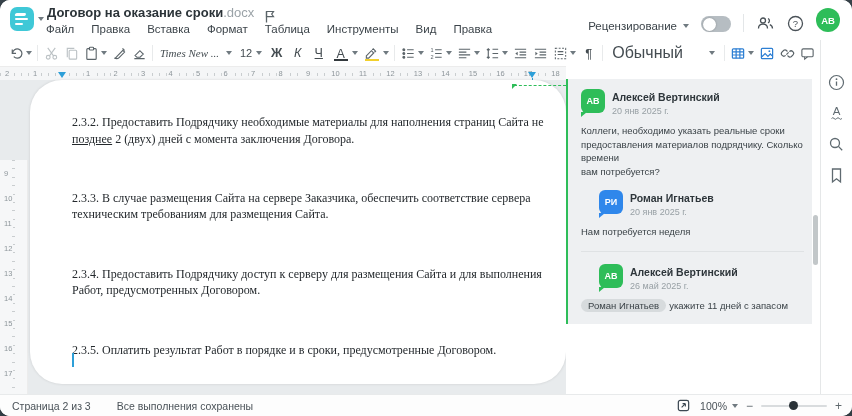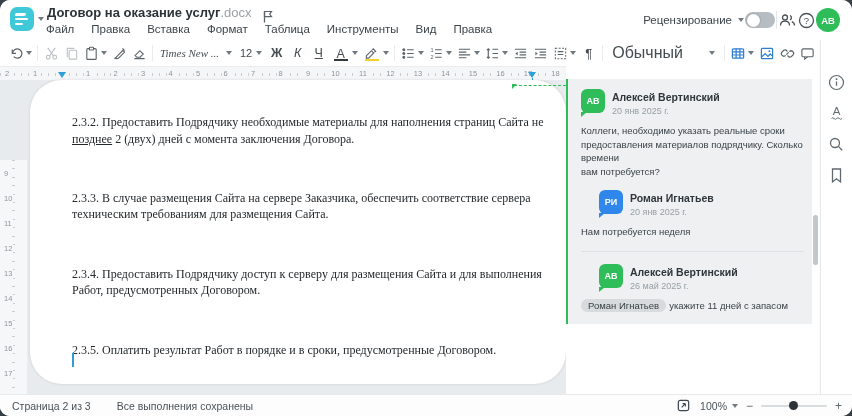--- a/index.html
+++ b/index.html
@@ -22,21 +22,21 @@
   .logo i:nth-child(1){ width:11px; transform:skewX(-18deg);}
   .logo i:nth-child(2){ width:13px; }
   .logo i:nth-child(3){ width:8px; }
   .logo-caret { position:absolute; left:38px; top:17px; }
   .caret { width:0; height:0; border-left:3.5px solid transparent; border-right:3.5px solid transparent; border-top:4px solid #707a80; display:inline-block; }
   .doc-title { position:absolute; left:47px; top:5px; font-size:13px; font-weight:bold; color:#2b3338; }
   .doc-title .ext { font-weight:normal; color:#9aa2a7; }
   .flag { position:absolute; top:5px; margin-left:10px; }
   .menubar { position:absolute; left:46px; top:23px; display:flex; gap:17px; }
   .menubar span { font-size:11.5px; color:#3c444a; cursor:default; }
-  .topbar-right { position:absolute; right:12px; top:8px; height:24px; display:flex; align-items:center; gap:1px; }
+  .topbar-right { position:absolute; right:12px; top:8px; height:24px; display:flex; align-items:flex-end; gap:12px; }
   .review { display:flex; align-items:center; gap:6px; font-size:11.5px; color:#3c444a; }
   .toggle { width:30px; height:16px; border-radius:9px; background:#b6bdc2; position:relative; }
   .toggle .knob { position:absolute; left:1.5px; top:1.5px; width:13px; height:13px; border-radius:50%; background:#fff; box-shadow:0 0 2px rgba(0,0,0,.3); }
   .tb-sep { width:1px; height:18px; background:#e3e6e8; }
   .avatar-top { width:24px; height:24px; border-radius:50%; background:#2ebd59; color:#fff; font-size:9.5px; font-weight:bold; display:flex; align-items:center; justify-content:center; }
   
   .toolbar { position:absolute; left:0; top:40px; width:852px; height:26px; background:#fff; display:flex; align-items:center; padding:0 6px; }
   .tbtn { height:22px; display:flex; align-items:center; padding:0 2.5px; border-radius:3px; gap:2px; color:#5b6469; }
   .tbtn svg { display:block; }
   .tbtn.disabled { color:#bcc2c5; }
@@ -113,21 +113,21 @@
 <div class="window">
 
   <div class="topbar">
     <div class="logo">
         <i></i>
         <i></i>
         <i></i>
       </div>
     <span class="caret logo-caret"></span>
     <div class="doc-title">
-      <span>Договор на оказание услуг</span><span class="ext">.docx</span>
+      <span>Договор на оказание сроки</span><span class="ext">.docx</span>
       <span class="flag">
         <svg width="12" height="13" viewBox="0 0 12 13">
             <path d="M2.5 1.5v11" stroke="#5b6469" stroke-width="1.3" fill="none"></path>
             <path d="M2.5 1.5h7l-1.8 2.6 1.8 2.6h-7z" fill="none" stroke="#5b6469" stroke-width="1.2"></path>
           </svg>
       </span>
     </div>
     <div class="menubar">
       <span>Файл</span>
       <span>Правка</span>

